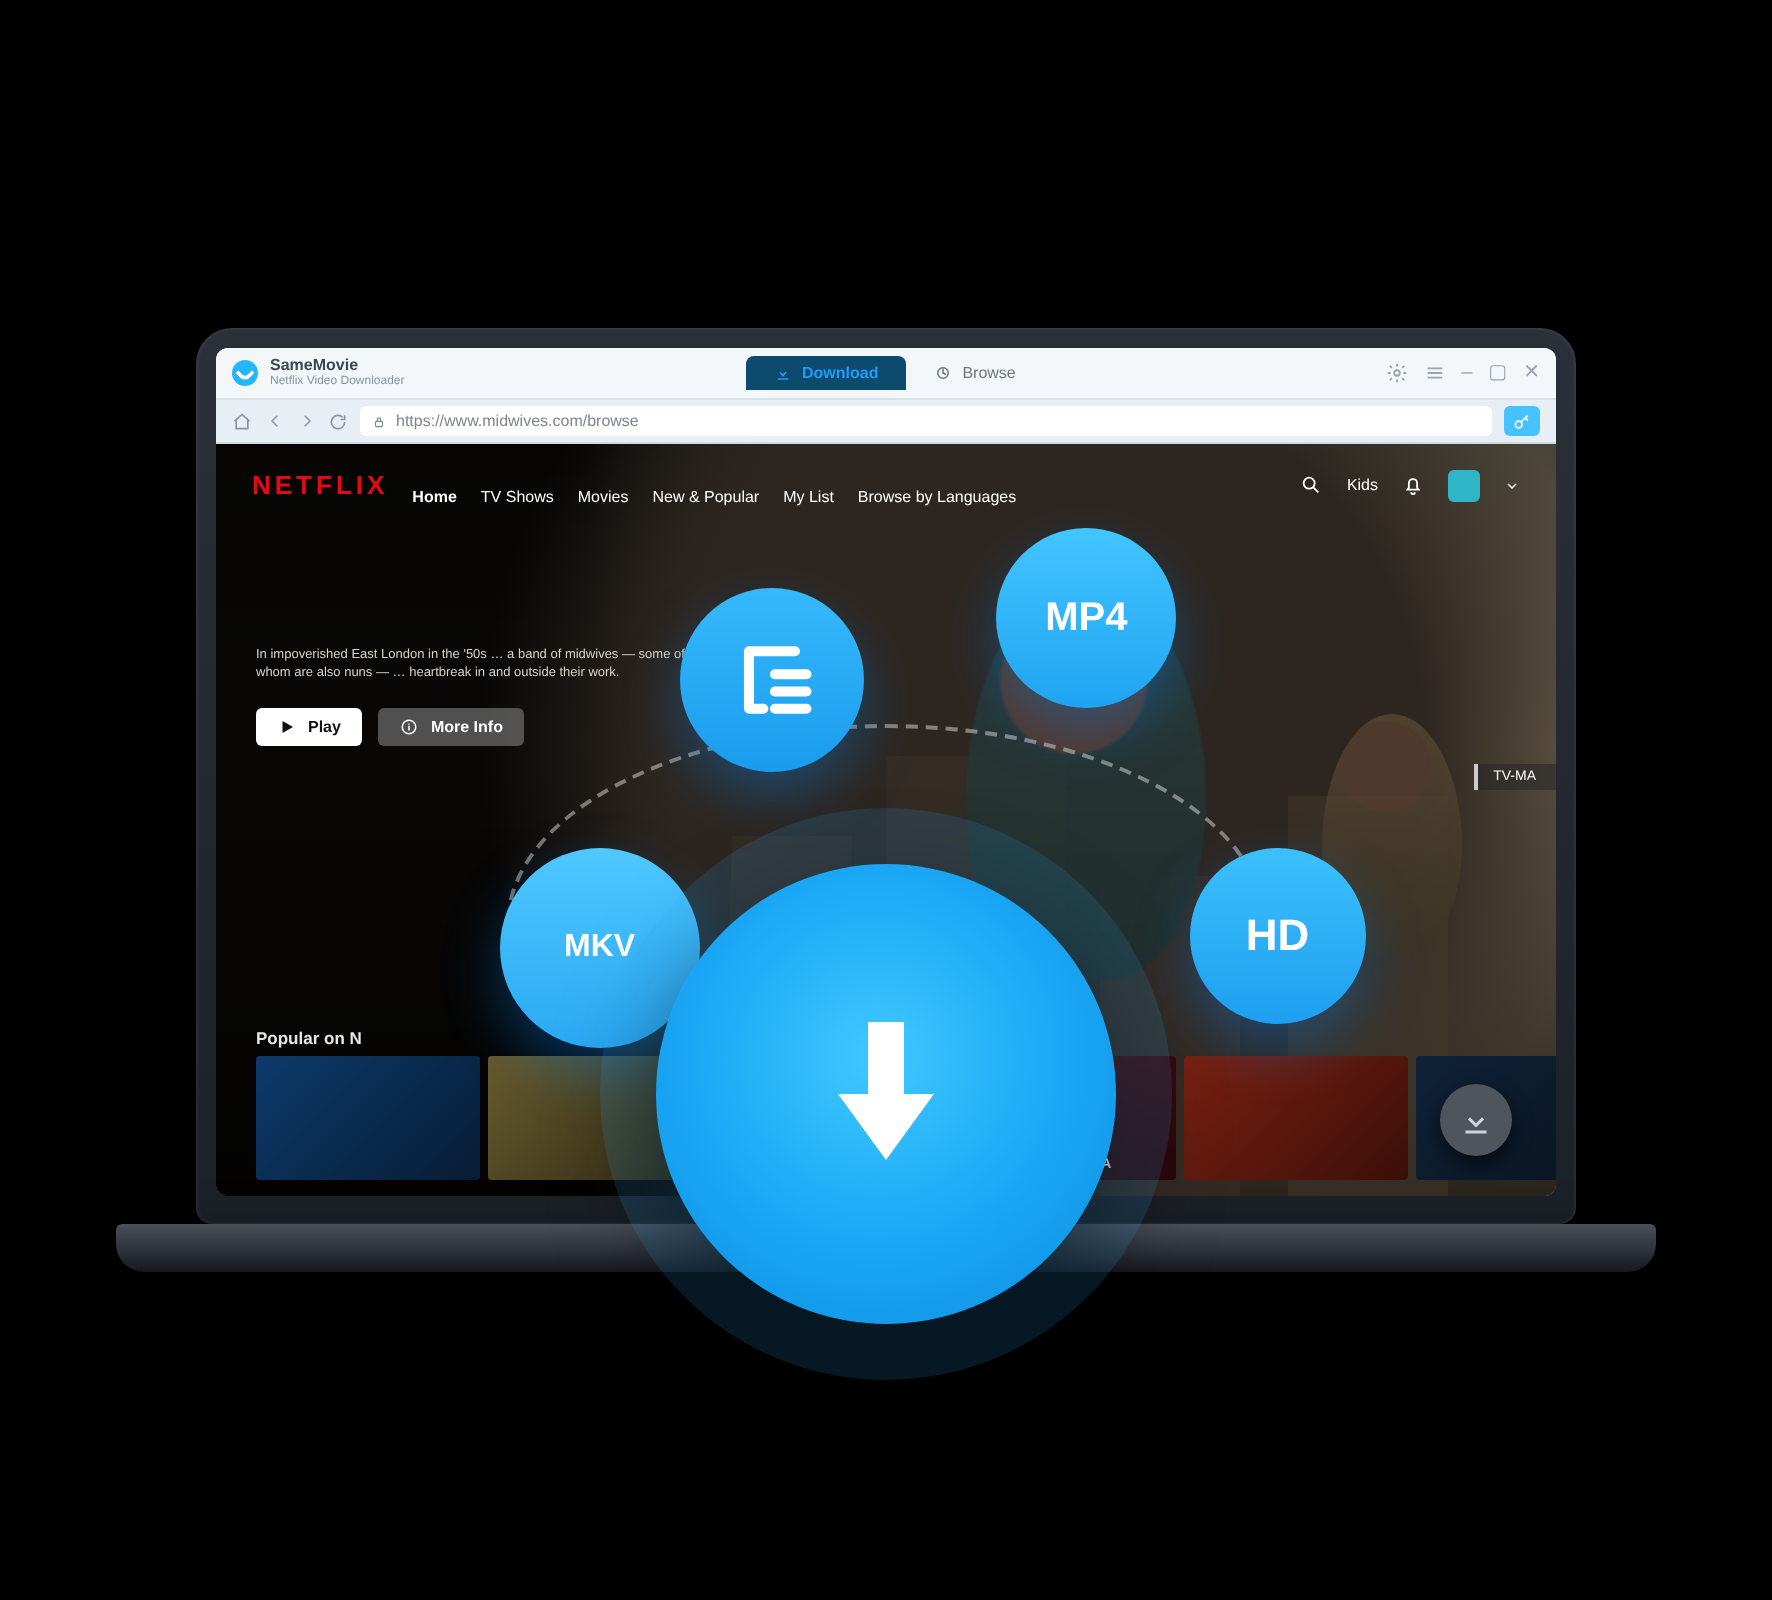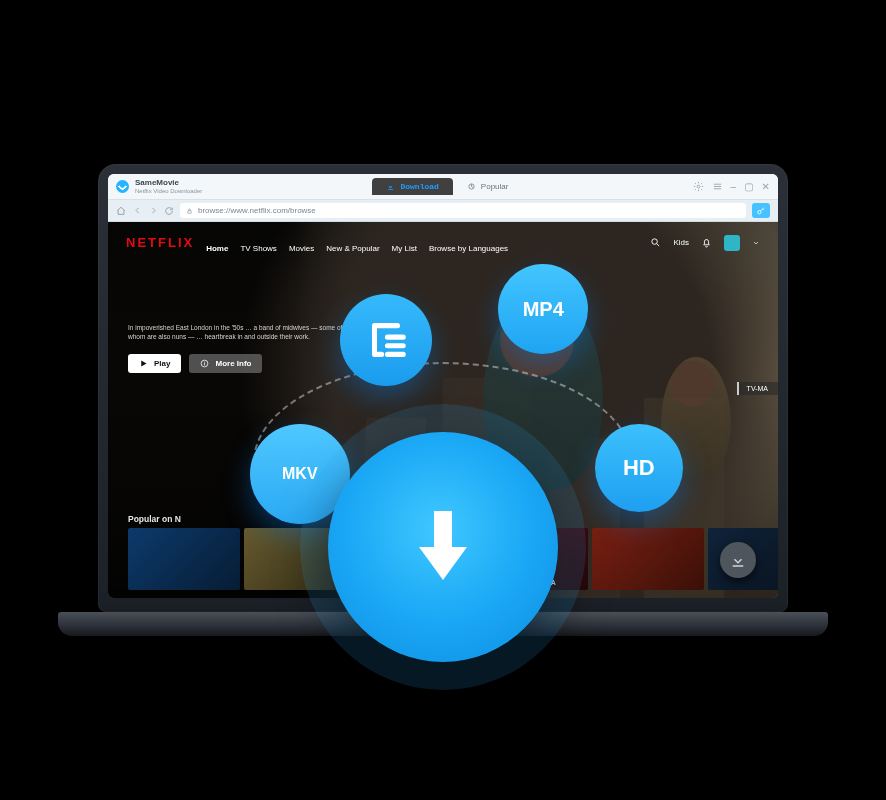--- a/index.html
+++ b/index.html
@@ -69,21 +69,21 @@
   .app-meta .name { font-weight: 700; color: #3b4650; font-size: 8px; }
   .app-meta .sub  { font-size: 6px; color: #8795a1; }
   .chrome .spacer { flex: 1; }
   .tabs { display: flex; gap: 0; }
   .tab {
     padding: 4px 14px; border-radius: 4px 4px 0 0;
     display: flex; align-items: center; gap: 5px;
     color: #6a7580; cursor: pointer;
   }
   .tab .ticon { width: 9px; height: 9px; }
-  .tab.active { background: #404040; color: #209cff; font-weight: 600; font-family: Liberation Mono, monospace; }
+  .tab.active { background: #0c4a6e; color: #209cff; font-weight: 600; }
   .win-controls { display: flex; gap: 8px; align-items: center; color: #9aa4ae; }
   .win-controls span { cursor: pointer; font-size: 10px; line-height: 1; }
   .gear { width: 11px; height: 11px; }
 
   
   .addr {
     height: 22px; flex: 0 0 22px;
     display: flex; align-items: center; gap: 6px;
     padding: 0 8px;
     background: #e7eef4; border-bottom: 1px solid #d2dbe3;
@@ -252,21 +252,21 @@
             <svg class="ticon" viewBox="0 0 24 24">
                 <path class="fill-curr" d="M12 3v10.6l3.3-3.3 1.4 1.4L12 17.4 7.3 11.7l1.4-1.4L12 13.6V3h0zM5 19h14v2H5z"></path>
               </svg>
             <span>Download</span>
           </div>
           <div class="tab">
             <svg class="ticon" viewBox="0 0 24 24">
                 <circle cx="12" cy="12" r="7" class="stroke-curr" stroke-width="2"></circle>
                 <path d="M12 6v6l4 2" class="stroke-curr" stroke-width="2"></path>
               </svg>
-            <span>Popular</span>
+            <span>Browse</span>
           </div>
         </div>
 
         <div class="spacer"></div>
         <div class="win-controls">
           <svg class="gear" viewBox="0 0 24 24">
               <circle cx="12" cy="12" r="3" class="stroke-curr" stroke-width="2"></circle>
               <path class="stroke-curr" stroke-width="2" d="M12 2v3M12 19v3M4.2 4.2l2.1 2.1M17.7 17.7l2.1 2.1M2 12h3M19 12h3M4.2 19.8l2.1-2.1M17.7 6.3l2.1-2.1"></path>
             </svg>
           <svg class="gear" viewBox="0 0 24 24">
@@ -297,21 +297,21 @@
         <div class="nav-ic">
             <svg viewBox="0 0 24 24" width="10" height="10">
               <path class="stroke-curr" stroke-width="2" d="M20 12a8 8 0 1 1-2.34-5.66M20 4v5h-5"></path>
             </svg>
           </div>
         <div class="url">
           <svg class="lock" viewBox="0 0 24 24">
               <rect x="6" y="11" width="12" height="9" rx="2" class="stroke-curr" stroke-width="2"></rect>
               <path class="stroke-curr" stroke-width="2" d="M9 11V8a3 3 0 0 1 6 0v3"></path>
             </svg>
-          <span>browse://www.netflix.com/browse</span>
+          <span>https://www.midwives.com/browse</span>
         </div>
         <div class="key-btn">
           <svg viewBox="0 0 24 24">
               <circle cx="8" cy="15" r="4" class="stroke-wht" stroke-width="2"></circle>
               <path class="stroke-wht" stroke-width="2" d="M11 12l8-8M16 7l3 3"></path>
             </svg>
         </div>
       </div>
 
       <div class="page">

